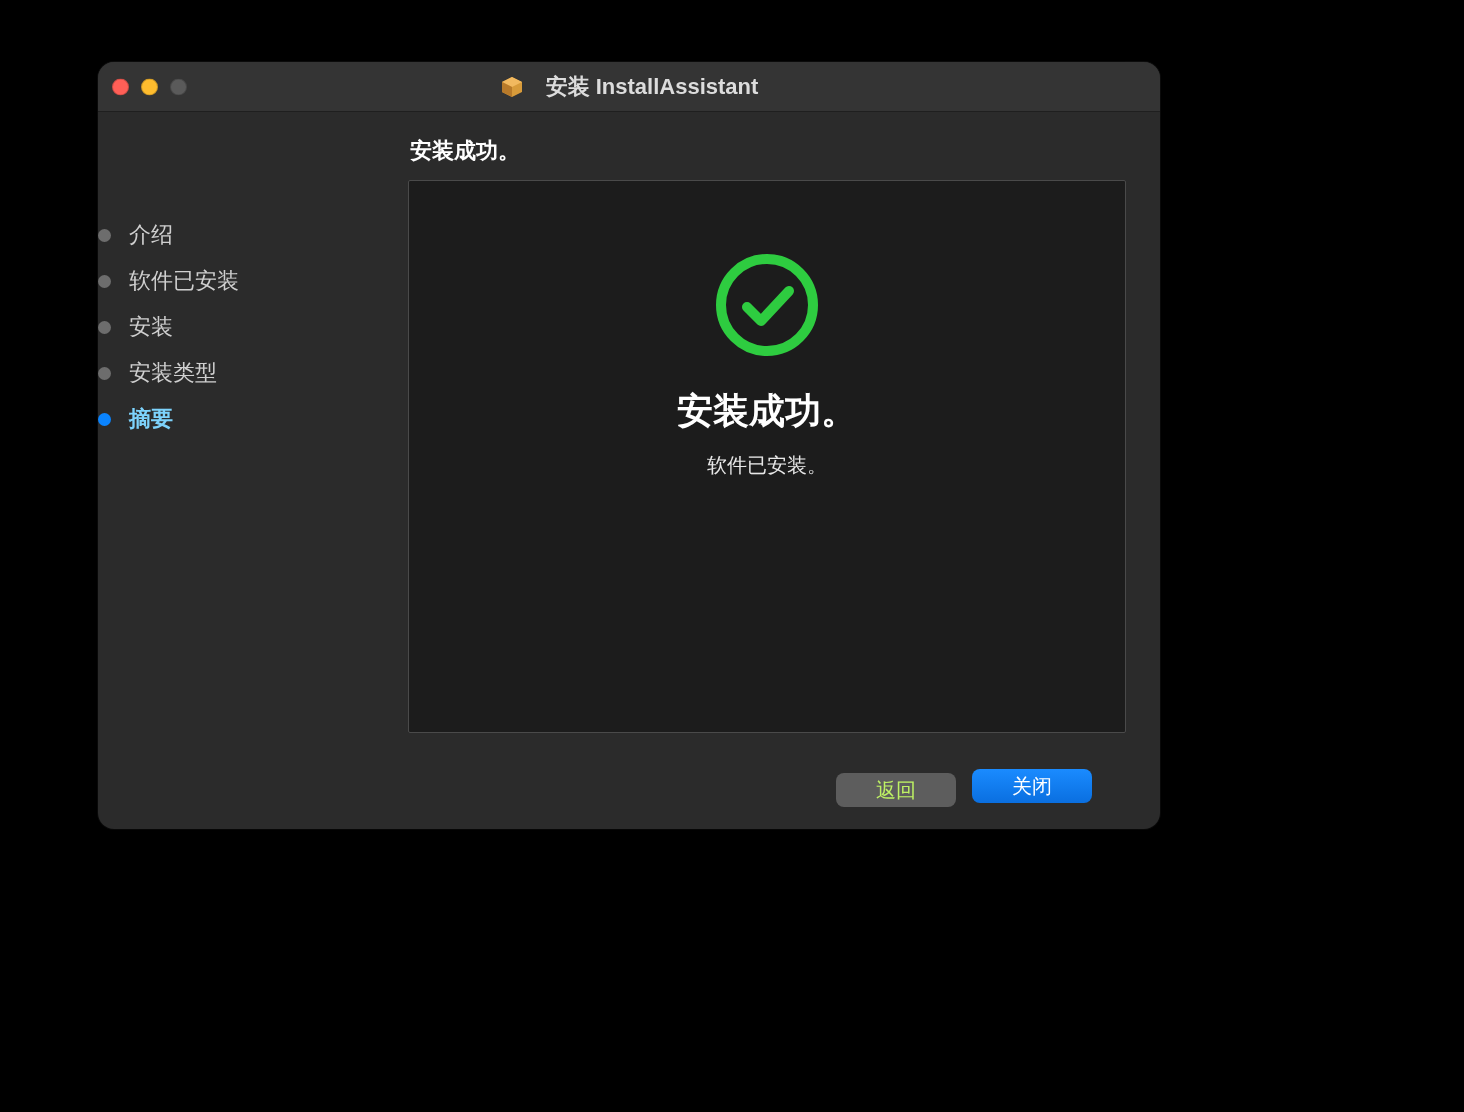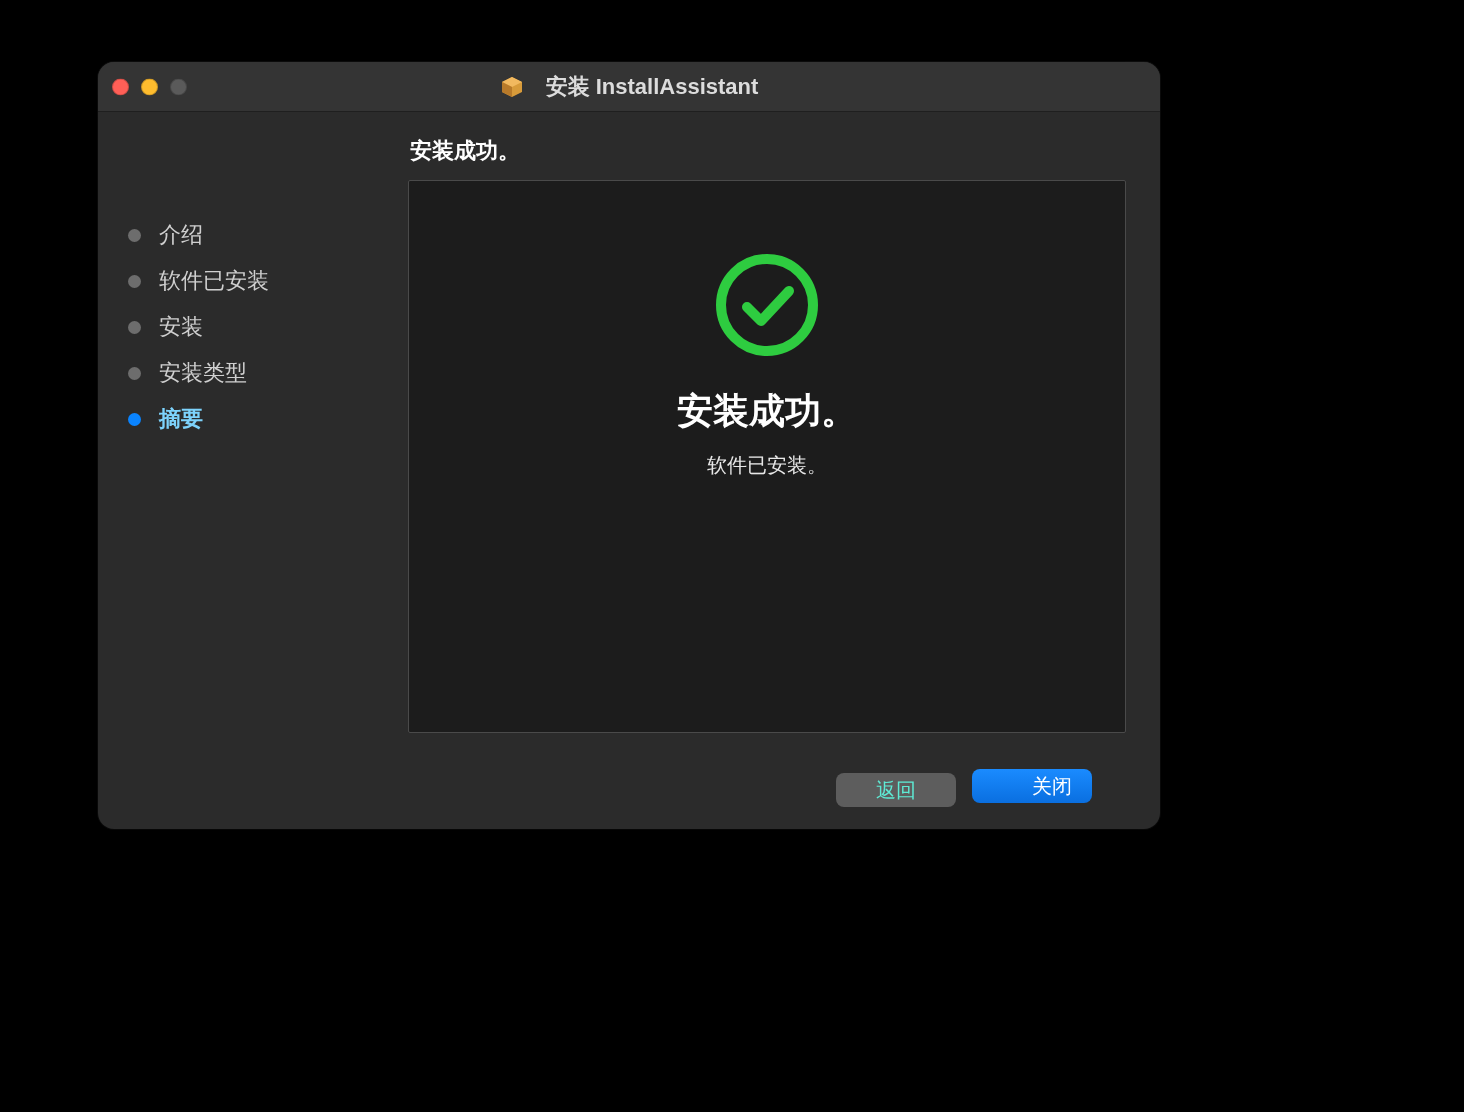--- a/index.html
+++ b/index.html
@@ -59,21 +59,20 @@
   }
   .pkg-icon svg { display: block; }
   .body {
     flex: 1;
     display: flex;
     flex-direction: row;
   }
   .sidebar {
     width: 310px;
     padding-top: 100px;
-    padding-left: 30px;
   }
   .steps { list-style: none; }
   .steps li {
     display: flex;
     align-items: center;
     gap: 18px;
     padding: 8px 0;
   }
   .bullet {
     width: 13px;
@@ -148,28 +147,27 @@
     font-weight: 400;
     padding: 0 20px;
     cursor: pointer;
     font-family: inherit;
   }
   .btn.secondary {
     background: #5d5d5d;
     color: #bcbcbc;
   }
   .btn.secondary[disabled] {
-    color: #5eead4;
+    color: #bef264;
     cursor: default;
     margin-top: 8px;
   }
   .btn.primary {
     background: linear-gradient(to bottom, #1a8bff, #0a6fe0);
     color: #ffffff;
-    text-align: right;
   }
 </style>
 </head>
 <body>
 
 <div class="installer-window">
 
   <div class="titlebar">
     <div class="traffic-lights">
       <span class="dot red"></span>

